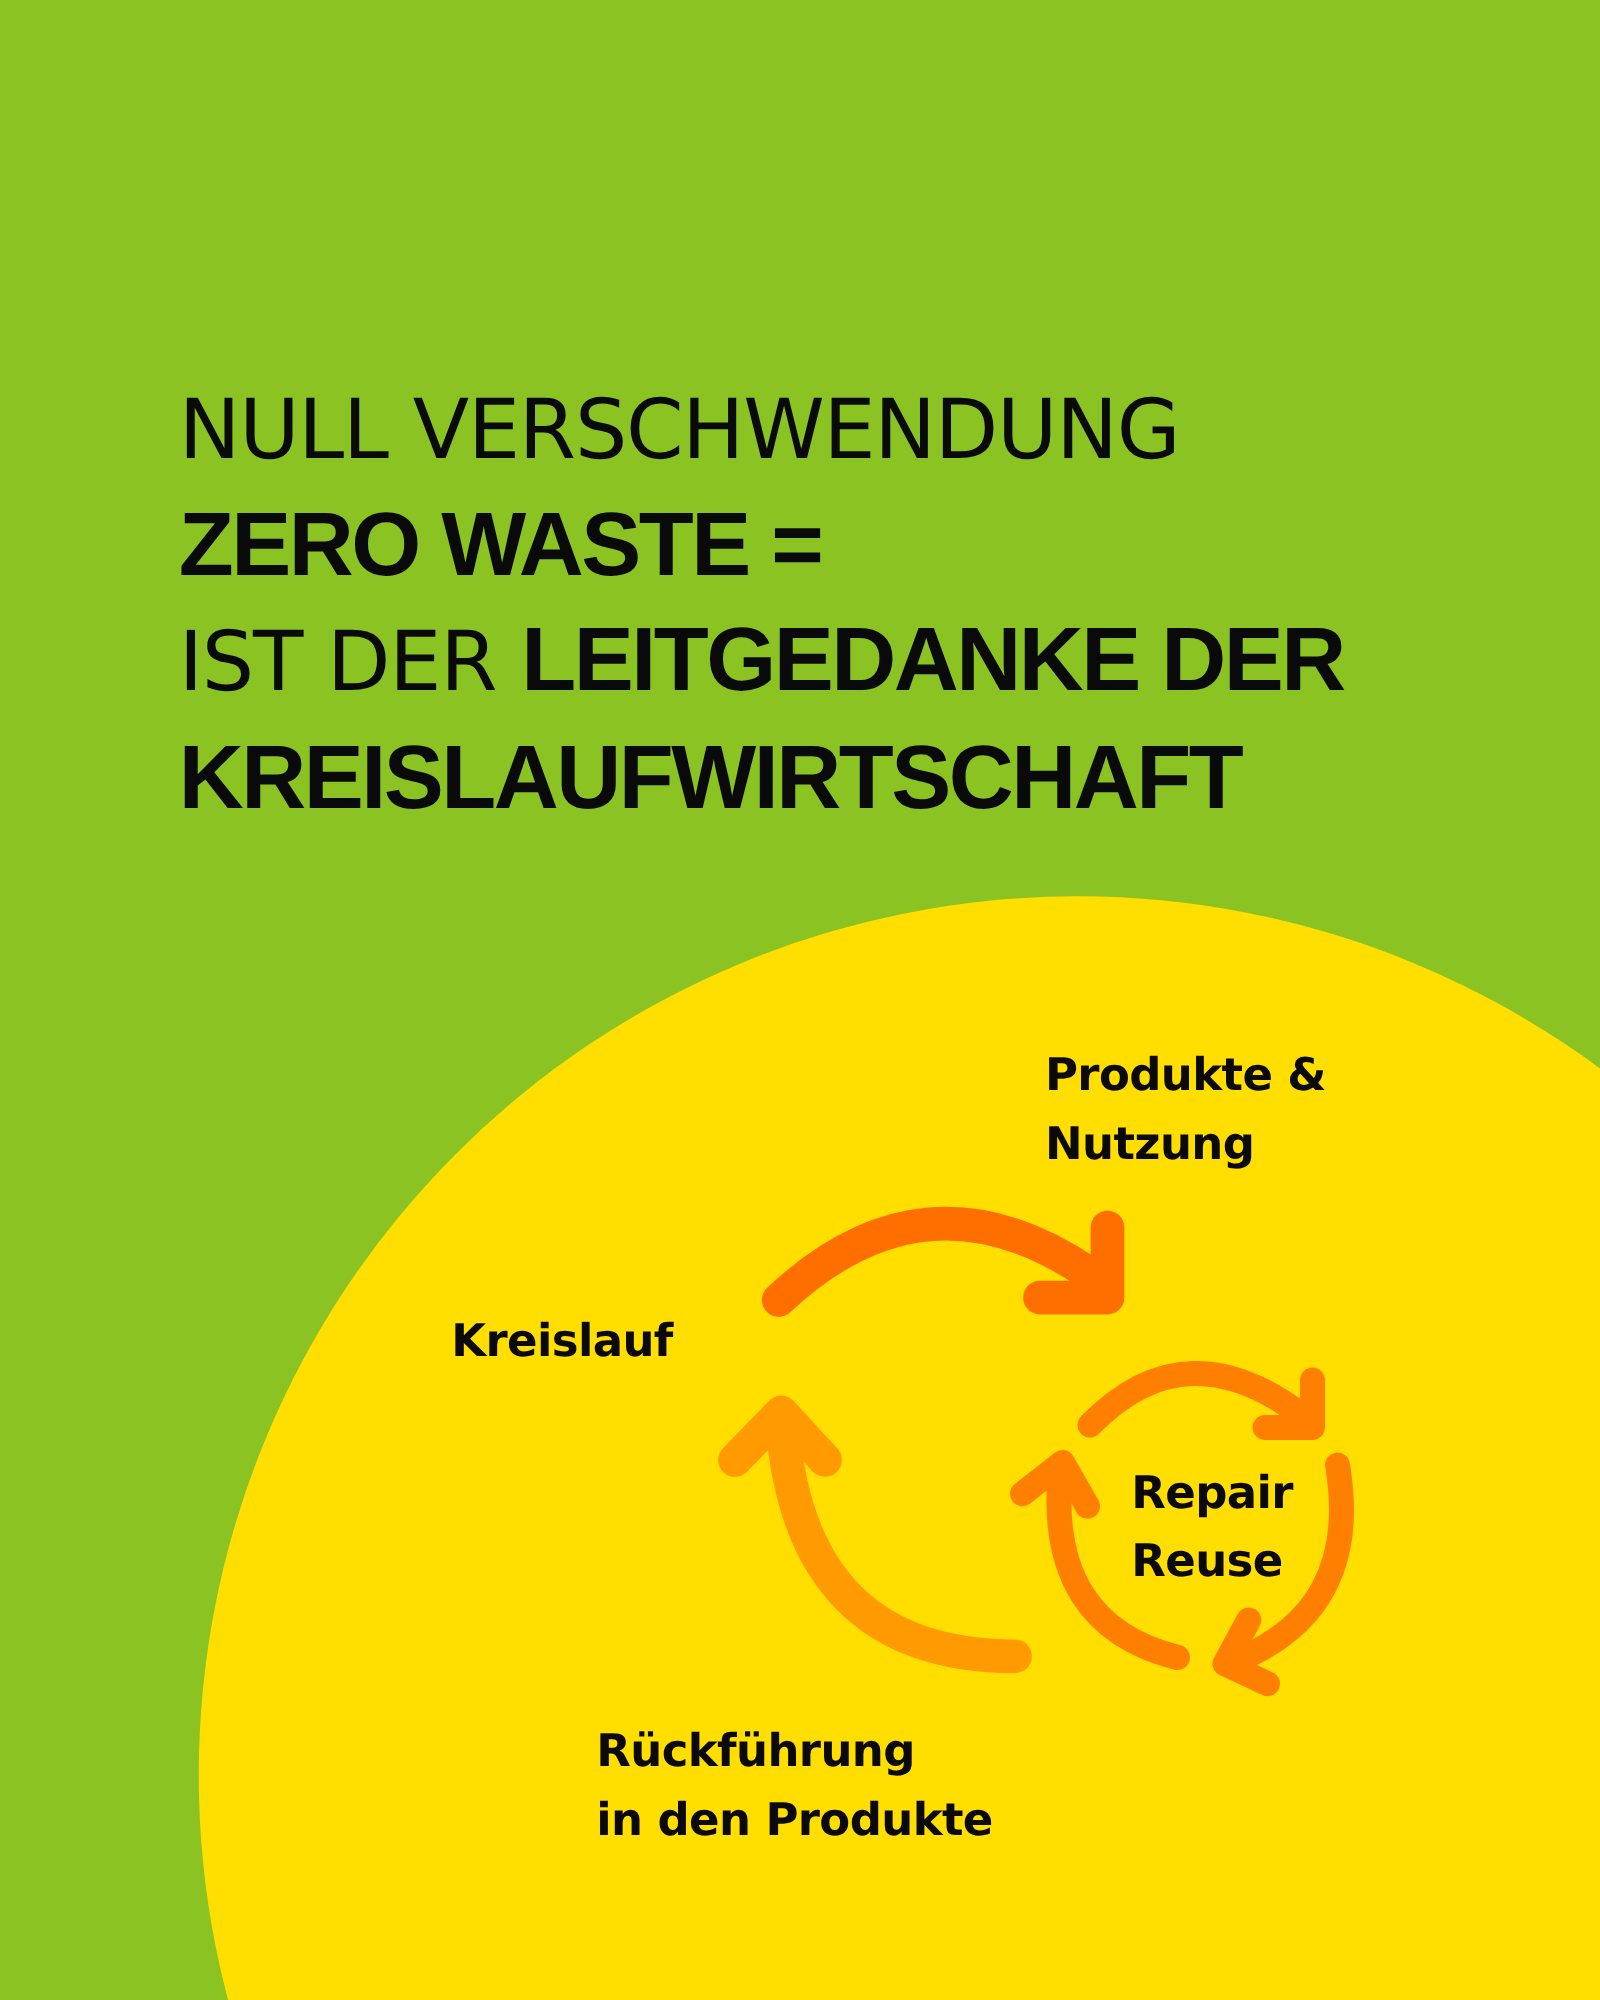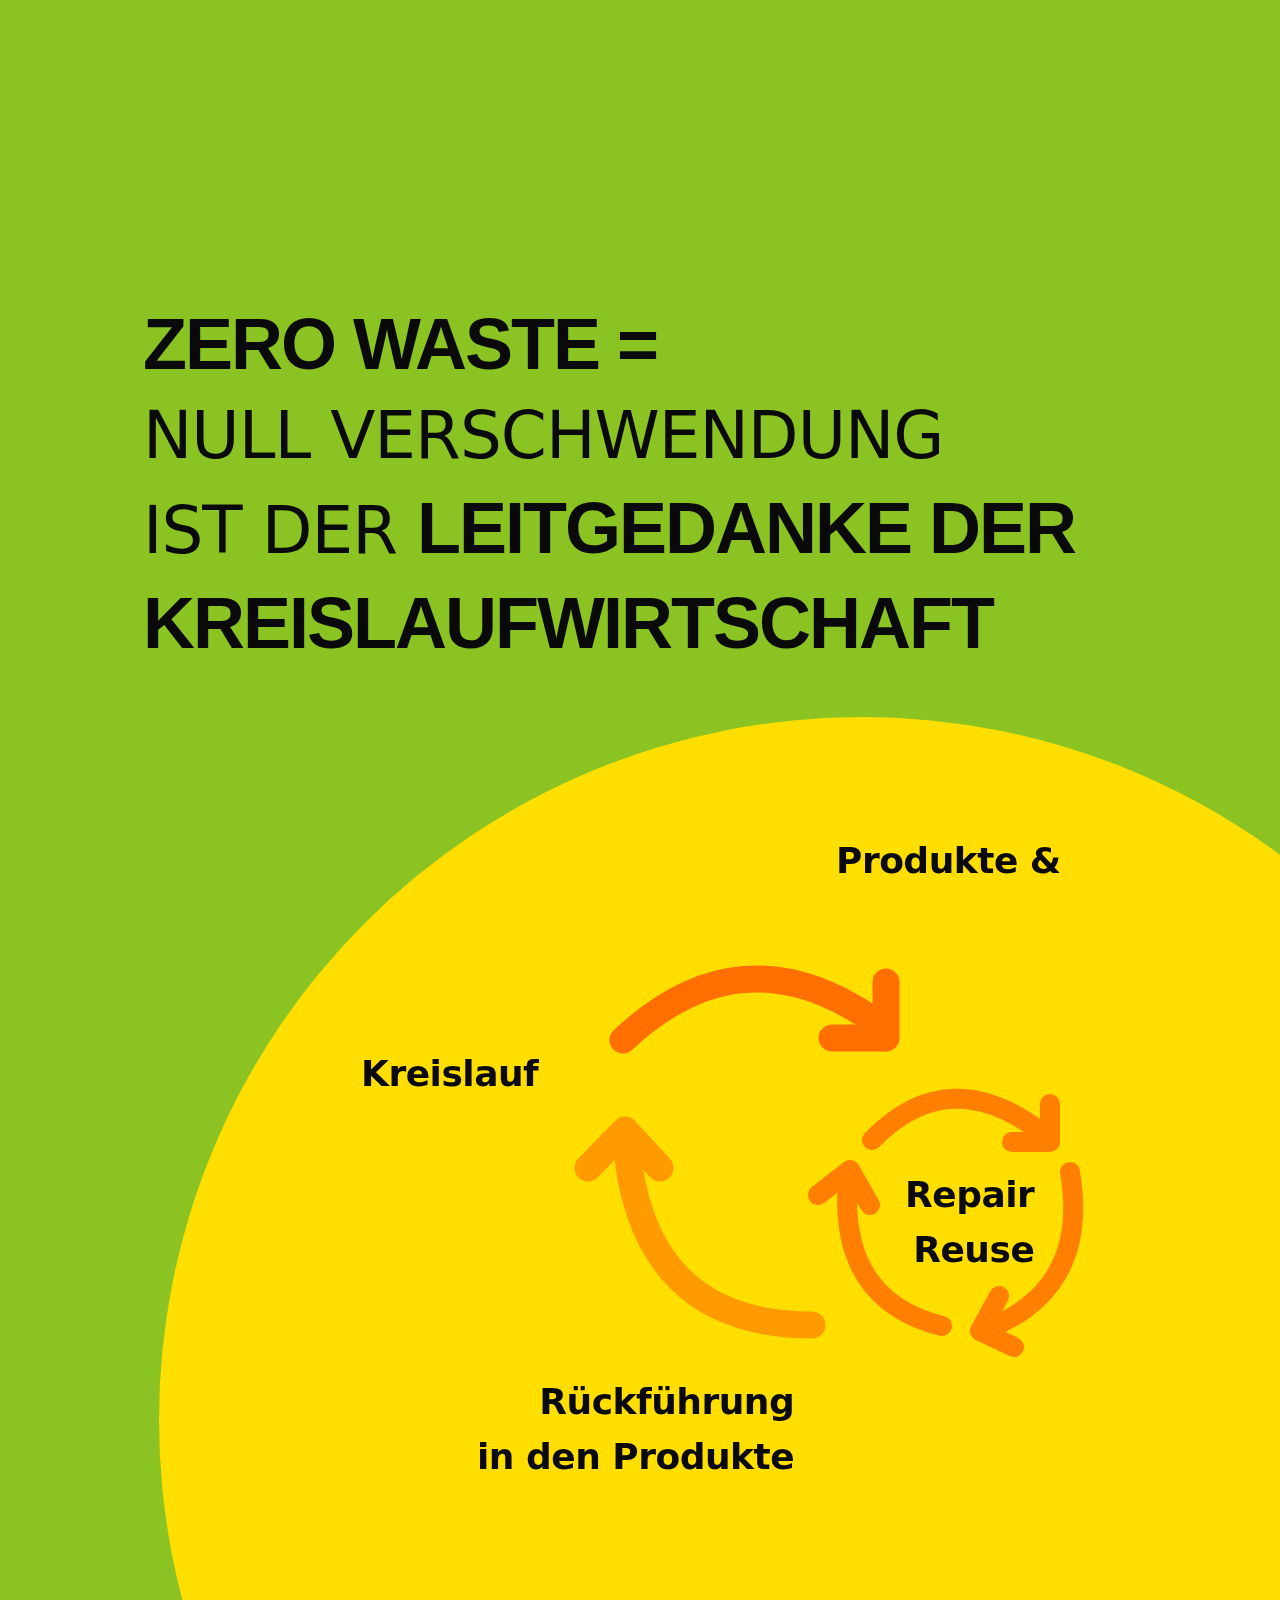--- a/index.html
+++ b/index.html
@@ -42,34 +42,34 @@
   .label {
     position: absolute;
     font-family: "DejaVu Sans", sans-serif;
     font-weight: 700;
     font-size: 36px;
     line-height: 55px;
     letter-spacing: -0.5px;
     color: #0a0a0a;
     white-space: nowrap;
   }
-  .label span { display: block; text-align: right; }
+  .label span { display: block; }
   .lbl-produkte { left: 836px; top: 833px; }
   .lbl-rohstoffe { left: 361px; top: 1046px; }
   .lbl-reuse { left: 905px; top: 1167px; }
   .lbl-rueck { left: 477px; top: 1374px; }
 </style>
 </head>
 <body>
 
 <div class="bg-circle"></div>
 
 <h1 class="headline">
+  <span class="line light">NULL VERSCHWENDUNG</span>
   <span class="line bold">ZERO WASTE =</span>
-  <span class="line light">NULL VERSCHWENDUNG</span>
   <span class="line"><span class="light">IST DER </span><span class="bold">LEITGEDANKE DER</span></span>
   <span class="line bold">KREISLAUFWIRTSCHAFT</span>
 </h1>
 
 <svg class="diagram" viewBox="0 0 1280 1600" xmlns="http://www.w3.org/2000/svg">
 
   <g fill="none" stroke="#FF6F00" stroke-width="27" stroke-linecap="round" stroke-linejoin="round">
     <path d="M 623 1040 Q 740 930 870 1018"></path>
     <path d="M 886 982 L 886 1038 L 832 1038"></path>
   </g>
@@ -87,20 +87,21 @@
     <path d="M 1070 1172 Q 1090 1290 985 1330"></path>
     <path d="M 999 1296 L 980 1331 L 1014 1347"></path>
 
     <path d="M 942 1326 Q 838 1300 848 1180"></path>
     <path d="M 818 1195 L 850 1170 L 870 1205"></path>
   </g>
 </svg>
 
 <div class="label lbl-produkte">
   <span>Produkte &amp;</span>
+  <span>Nutzung</span>
 </div>
 
 <div class="label lbl-rohstoffe">
   <span>Kreislauf</span>
 </div>
 
 <div class="label lbl-reuse">
   <span>Repair</span>
   <span>Reuse</span>
 </div>

